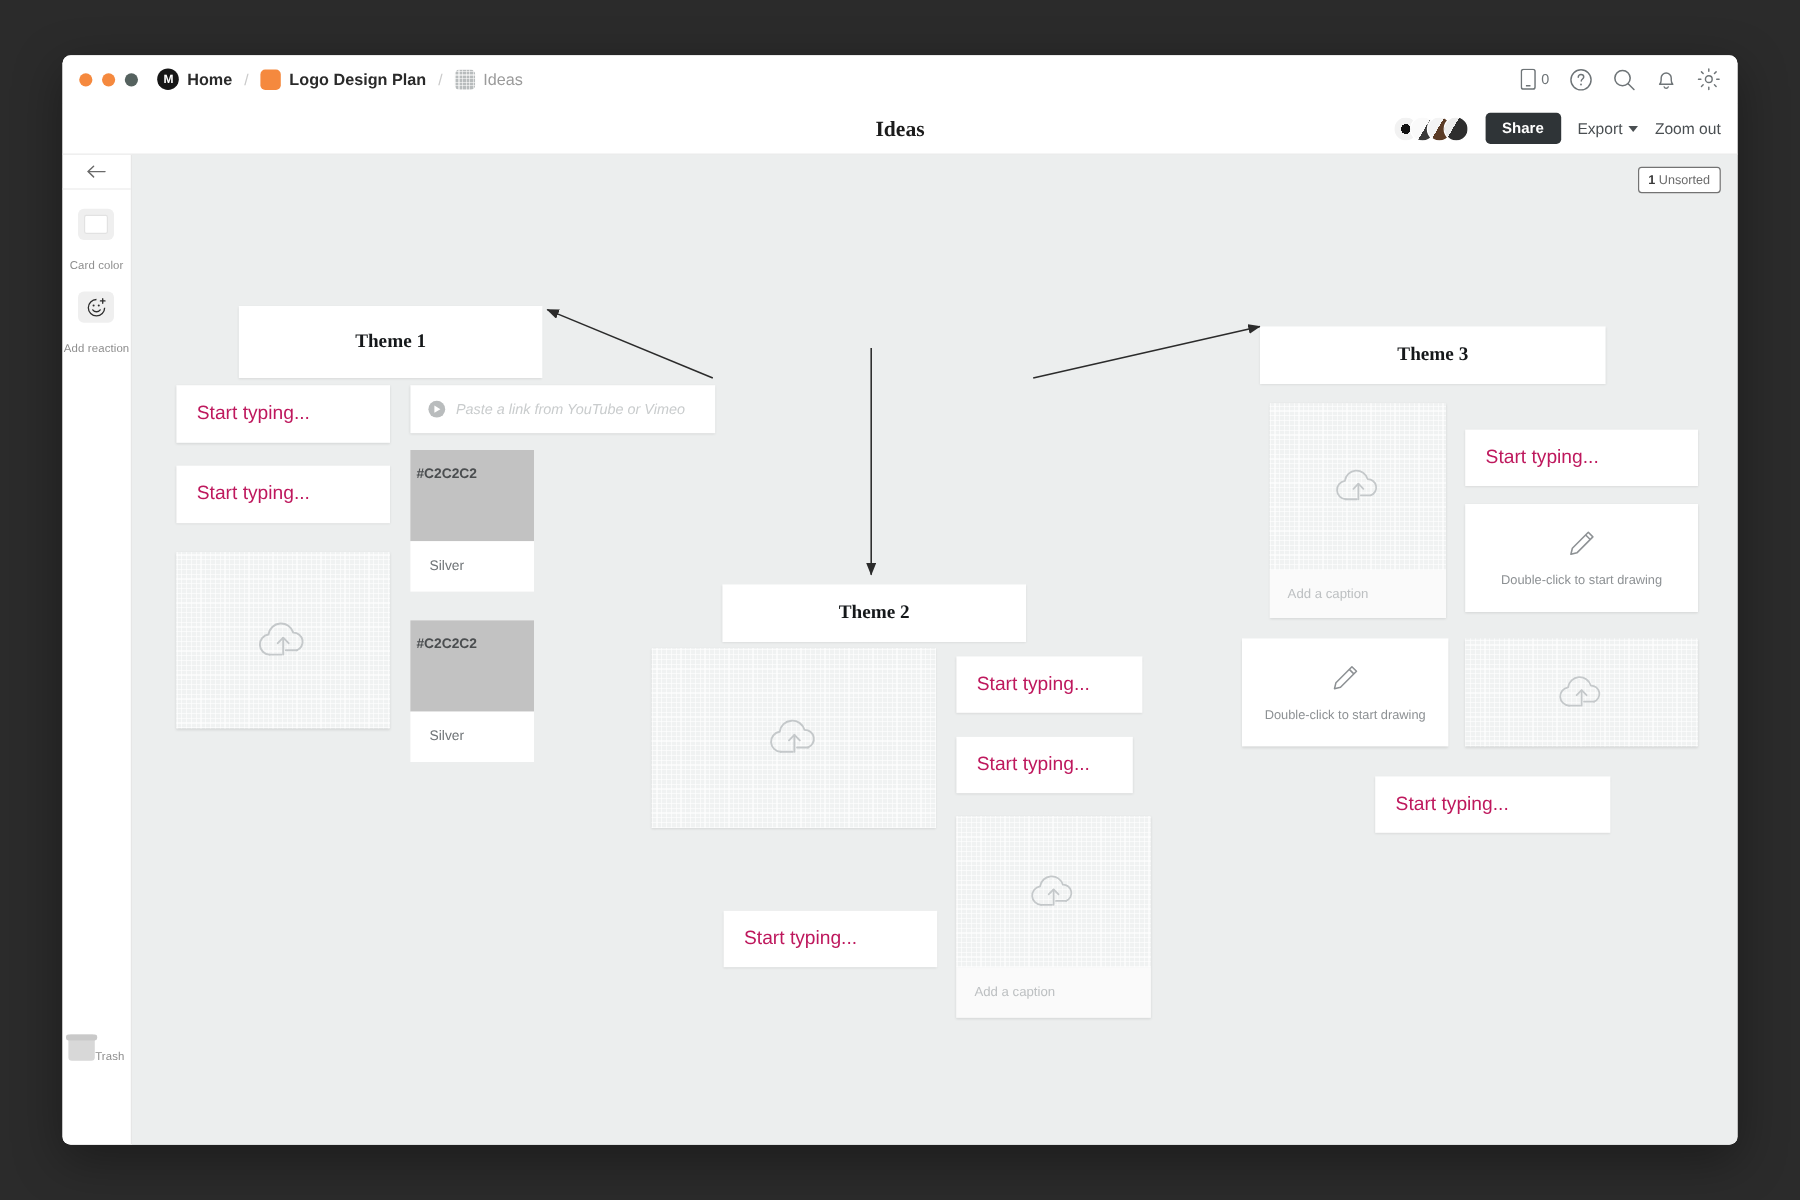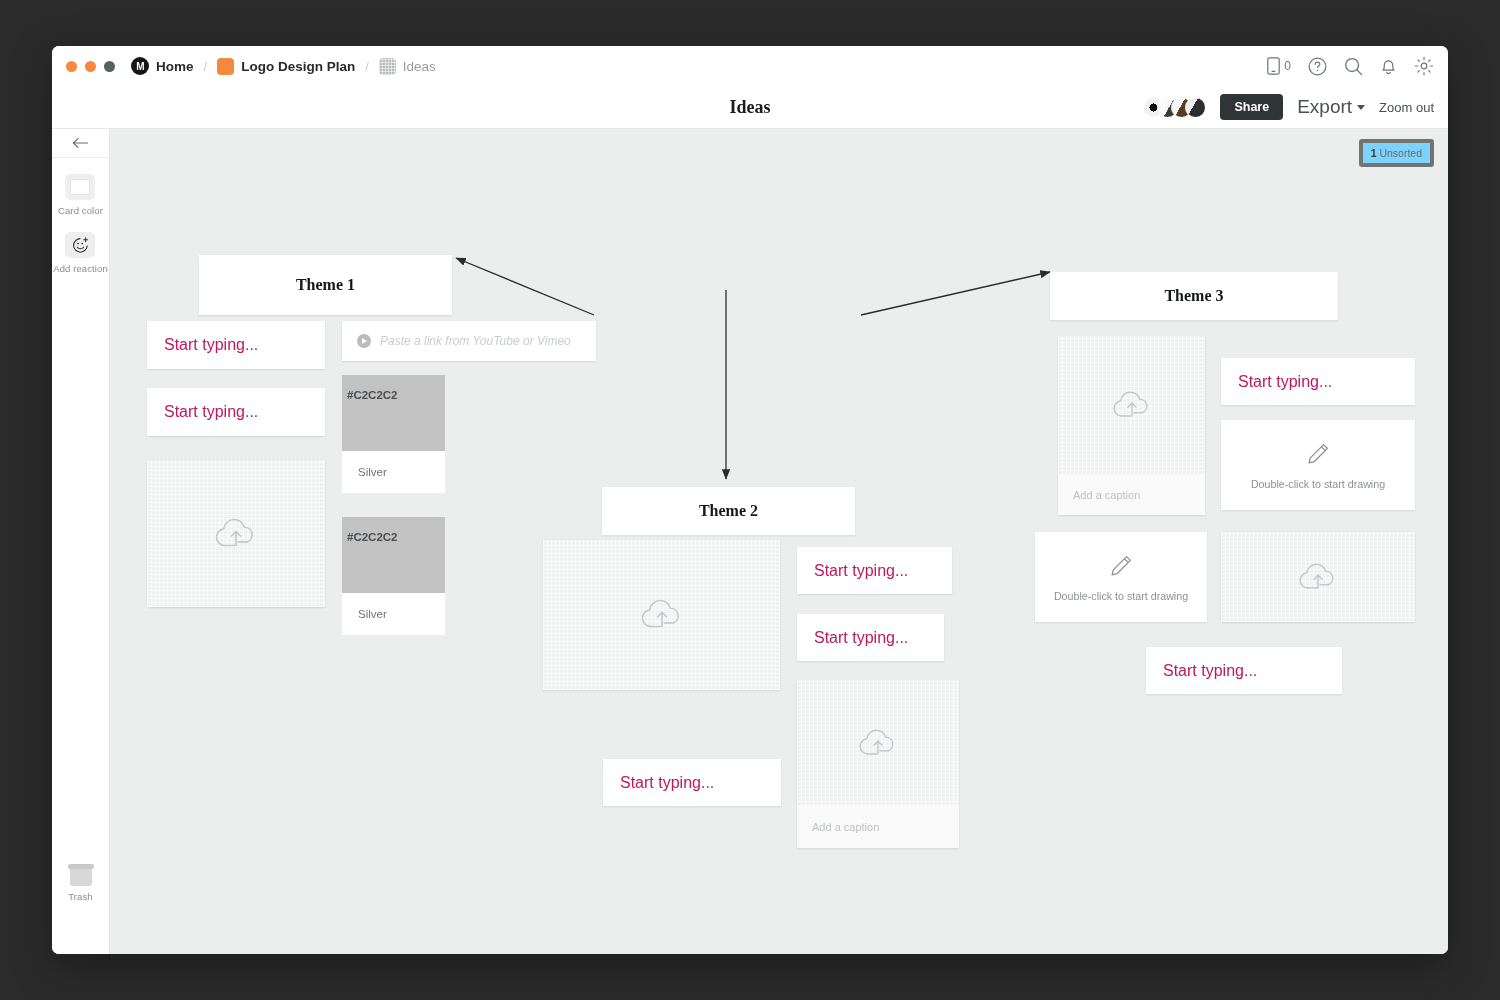--- a/index.html
+++ b/index.html
@@ -94,21 +94,21 @@
   .av.a2 { background: linear-gradient(120deg, #fafafa 0 55%, #3a3a3a 55% 100%); }
   .av.a3 { background: linear-gradient(120deg, #f4f4f4 0 45%, #5b3b25 45% 100%); }
   .av.a4 { background: linear-gradient(120deg, #ededed 0 40%, #2e2e2e 40% 100%); }
   .share-btn {
     background: #2f3437; color: #fff;
     font-size: 12.5px; font-weight: bold;
     padding: 6px 14px; border-radius: 4px;
     border: none; cursor: pointer;
   }
   .export-btn {
-    font-size: 19px; color: #4a4f52; cursor: pointer;
+    font-size: 13px; color: #4a4f52; cursor: pointer;
     display: flex; align-items: center; gap: 5px; background: none; border: none;
     font-family: "Liberation Sans", sans-serif;
   }
   .zoomout-btn {
     font-size: 13px; color: #4a4f52; cursor: pointer;
     background: none; border: none;
     font-family: "Liberation Sans", sans-serif;
   }
   .caret { width: 0; height: 0; border-left: 4px solid transparent; border-right: 4px solid transparent; border-top: 5px solid #4a4f52; }
 
@@ -132,49 +132,49 @@
     margin-top: 16px;
     display: flex; flex-direction: column; align-items: center;
     cursor: pointer;
   }
   .sb-swatch {
     width: 30px; height: 26px; border-radius: 5px;
     background: #efefef;
     display: flex; align-items: center; justify-content: center;
   }
   .sb-swatch .inner { width: 20px; height: 16px; background: #fff; border: 1px solid #e2e2e2; border-radius: 2px; }
-  .sb-label { font-size: 9.5px; color: #8d8d8d; margin-top: 5px; letter-spacing: .1px; text-align: center; }
+  .sb-label { font-size: 9.5px; color: #8d8d8d; margin-top: 16px; letter-spacing: .1px; text-align: center; }
   .sb-icbox {
     width: 30px; height: 26px; border-radius: 5px; background: #efefef;
     display: flex; align-items: center; justify-content: center; color: #333;
   }
   .sb-trash {
-    position: absolute; bottom: 52px;
-    display: flex; flex-direction: column; align-items: center; cursor: pointer;
+    position: absolute; bottom: 68px;
+    display: flex; flex-direction: row; align-items: center; cursor: pointer;
   }
   .trash-ic {
     width: 22px; height: 22px;
     background: #d8d8d8;
     border-radius: 2px 2px 3px 3px;
     position: relative;
   }
   .trash-ic::before {
     content: ""; position: absolute; top: 0; left: -2px; right: -2px; height: 5px;
     background: #c9c9c9; border-radius: 2px;
   }
 
   .canvas {
     flex: 1;
     background: #eceeee;
     position: relative;
     overflow: hidden;
   }
   .unsorted {
     position: absolute; right: 14px; top: 10px;
-    background: #7dd3fc; border: 4px solid #737373;
+    background: #ffffff; border: 1px solid #737373;
     border-radius: 3px;
     font-size: 10.5px; color: #6b6b6b;
     padding: 4px 8px;
   }
   .unsorted b { color: #3a3a3a; }
 
   svg.connectors { position: absolute; inset: 0; width: 100%; height: 100%; pointer-events: none; }
 
   .node { position: absolute; }
 

